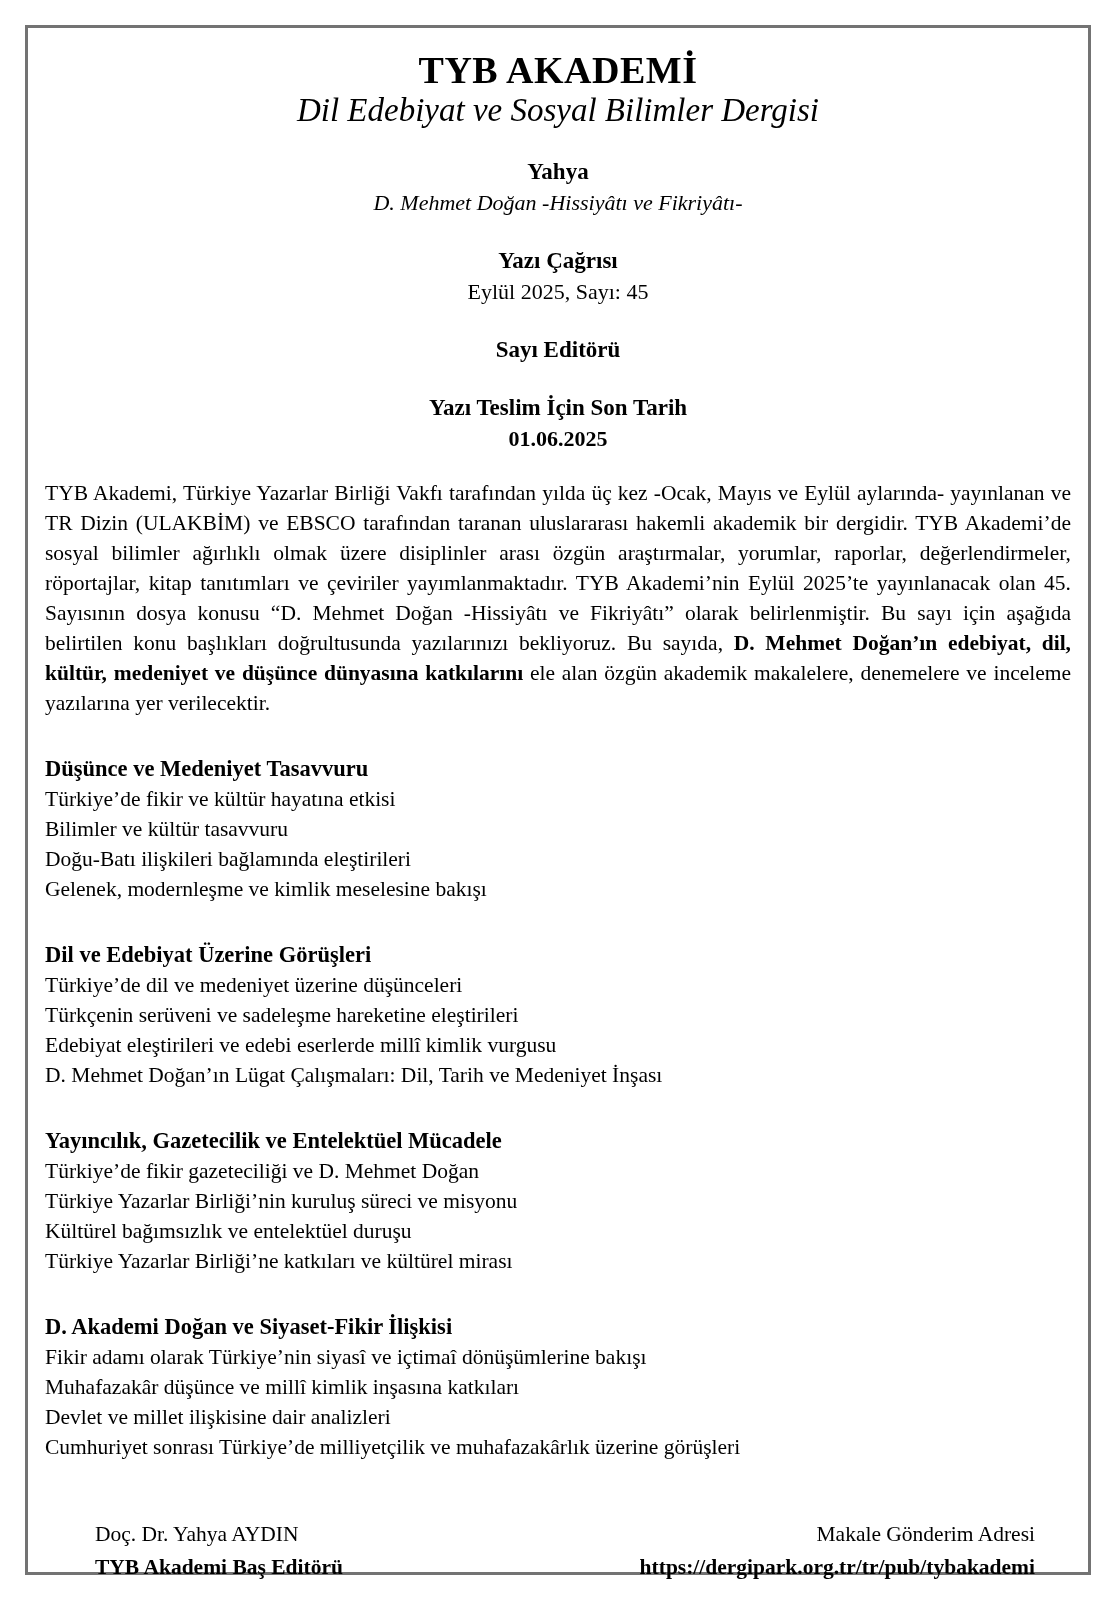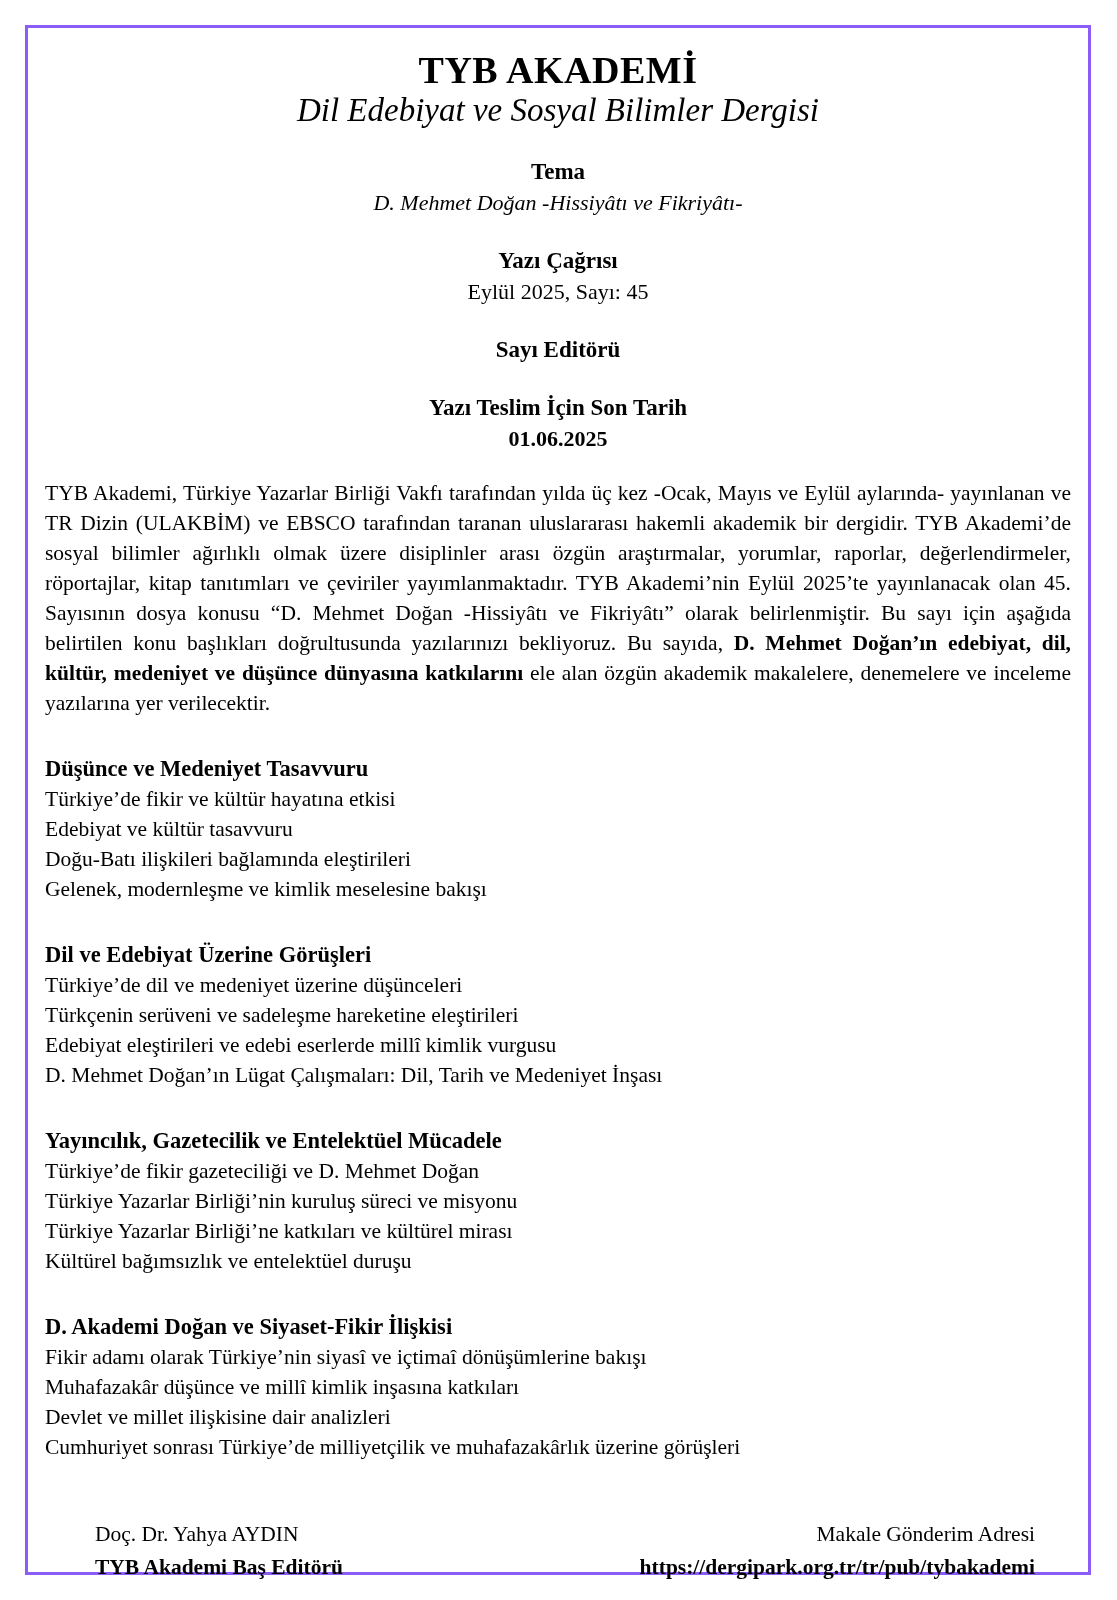--- a/index.html
+++ b/index.html
@@ -7,21 +7,21 @@
     width: 1117px;
     background: #ffffff;
     color: #000000;
     font-family: "Liberation Serif", serif;
   }
   body { position: relative; height: 1600px; }
   .frame {
     position: absolute;
     left: 25px; top: 25px;
     width: 1066px; height: 1550px;
-    border: 3px solid #8b5cf6;
+    border: 3px solid #737373;
   }
   .content {
     padding: 12px 17px 0 17px;
   }
   .doc-title {
     text-align: center;
     font-size: 38px;
     font-weight: bold;
     margin-top: 8px;
     letter-spacing: 0.5px;
@@ -80,21 +80,21 @@
 </head>
 <body>
 
 <div class="frame">
   <div class="content">
 
     <div class="doc-title">TYB AKADEMİ</div>
     <div class="doc-subtitle">Dil Edebiyat ve Sosyal Bilimler Dergisi</div>
 
     <div class="meta-block">
-      <div class="meta-label">Tema</div>
+      <div class="meta-label">Yahya</div>
       <div class="meta-value italic">D. Mehmet Doğan -Hissiyâtı ve Fikriyâtı-</div>
     </div>
 
     <div class="meta-block">
       <div class="meta-label">Yazı Çağrısı</div>
       <div class="meta-value">Eylül 2025, Sayı: 45</div>
     </div>
 
     <div class="meta-block">
       <div class="meta-label">Sayı Editörü</div>
@@ -103,39 +103,39 @@
     <div class="meta-block">
       <div class="meta-label">Yazı Teslim İçin Son Tarih</div>
       <div class="meta-value bold-underline">01.06.2025</div>
     </div>
 
     <p class="intro"><span>TYB Akademi, Türkiye Yazarlar Birliği Vakfı tarafından yılda üç kez -Ocak, Mayıs ve Eylül aylarında- yayınlanan ve TR Dizin (ULAKBİM) ve EBSCO tarafından taranan uluslararası hakemli akademik bir dergidir. TYB Akademi’de sosyal bilimler ağırlıklı olmak üzere disiplinler arası özgün araştırmalar, yorumlar, raporlar, değerlendirmeler, röportajlar, kitap tanıtımları ve çeviriler yayımlanmaktadır. TYB Akademi’nin Eylül 2025’te yayınlanacak olan 45. Sayısının dosya konusu “D. Mehmet Doğan -Hissiyâtı ve Fikriyâtı” olarak belirlenmiştir. Bu sayı için aşağıda belirtilen konu başlıkları doğrultusunda yazılarınızı bekliyoruz. Bu sayıda, </span><span class="bold-run">D. Mehmet Doğan’ın edebiyat, dil, kültür, medeniyet ve düşünce dünyasına katkılarını</span><span> ele alan özgün akademik makalelere, denemelere ve inceleme yazılarına yer verilecektir.</span></p>
 
     <div class="topic-section">
       <div class="topic-heading">Düşünce ve Medeniyet Tasavvuru</div>
       <div class="topic-item">Türkiye’de fikir ve kültür hayatına etkisi</div>
-      <div class="topic-item">Edebiyat ve kültür tasavvuru</div>
+      <div class="topic-item">Bilimler ve kültür tasavvuru</div>
       <div class="topic-item">Doğu-Batı ilişkileri bağlamında eleştirileri</div>
       <div class="topic-item">Gelenek, modernleşme ve kimlik meselesine bakışı</div>
     </div>
 
     <div class="topic-section">
       <div class="topic-heading">Dil ve Edebiyat Üzerine Görüşleri</div>
       <div class="topic-item">Türkiye’de dil ve medeniyet üzerine düşünceleri</div>
       <div class="topic-item">Türkçenin serüveni ve sadeleşme hareketine eleştirileri</div>
       <div class="topic-item">Edebiyat eleştirileri ve edebi eserlerde millî kimlik vurgusu</div>
       <div class="topic-item">D. Mehmet Doğan’ın Lügat Çalışmaları: Dil, Tarih ve Medeniyet İnşası</div>
     </div>
 
     <div class="topic-section">
       <div class="topic-heading">Yayıncılık, Gazetecilik ve Entelektüel Mücadele</div>
       <div class="topic-item">Türkiye’de fikir gazeteciliği ve D. Mehmet Doğan</div>
       <div class="topic-item">Türkiye Yazarlar Birliği’nin kuruluş süreci ve misyonu</div>
+      <div class="topic-item">Kültürel bağımsızlık ve entelektüel duruşu</div>
       <div class="topic-item">Türkiye Yazarlar Birliği’ne katkıları ve kültürel mirası</div>
-      <div class="topic-item">Kültürel bağımsızlık ve entelektüel duruşu</div>
     </div>
 
     <div class="topic-section">
       <div class="topic-heading">D. Akademi Doğan ve Siyaset-Fikir İlişkisi</div>
       <div class="topic-item">Fikir adamı olarak Türkiye’nin siyasî ve içtimaî dönüşümlerine bakışı</div>
       <div class="topic-item">Muhafazakâr düşünce ve millî kimlik inşasına katkıları</div>
       <div class="topic-item">Devlet ve millet ilişkisine dair analizleri</div>
       <div class="topic-item">Cumhuriyet sonrası Türkiye’de milliyetçilik ve muhafazakârlık üzerine görüşleri</div>
     </div>
 

